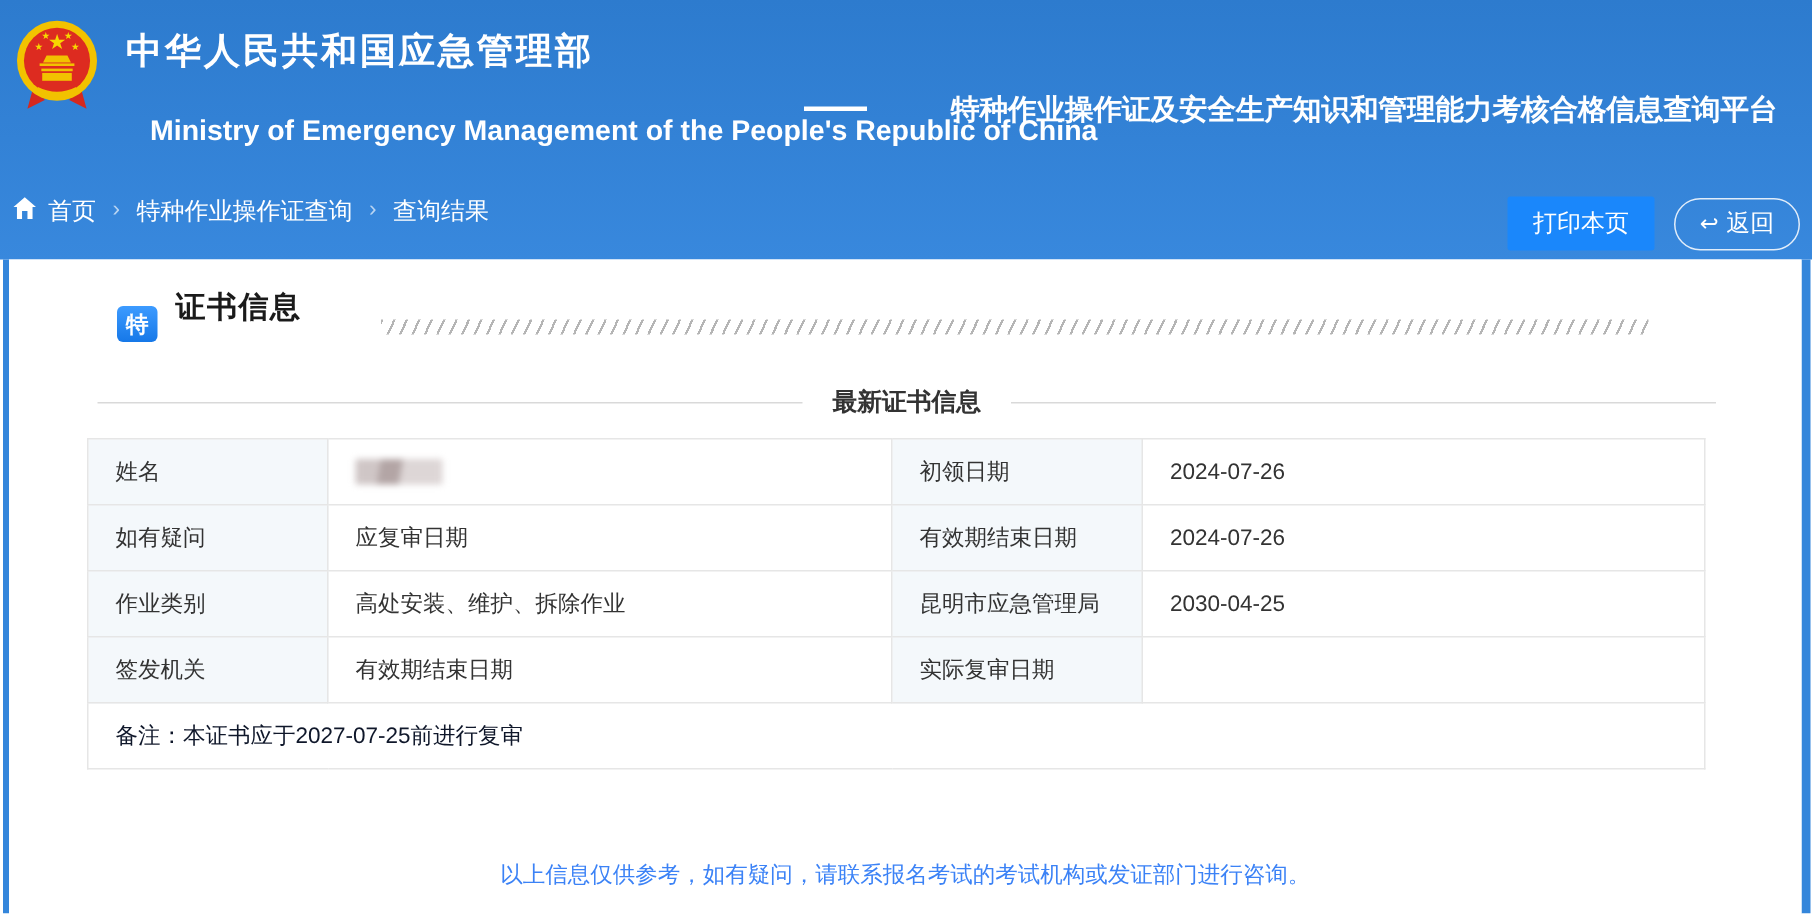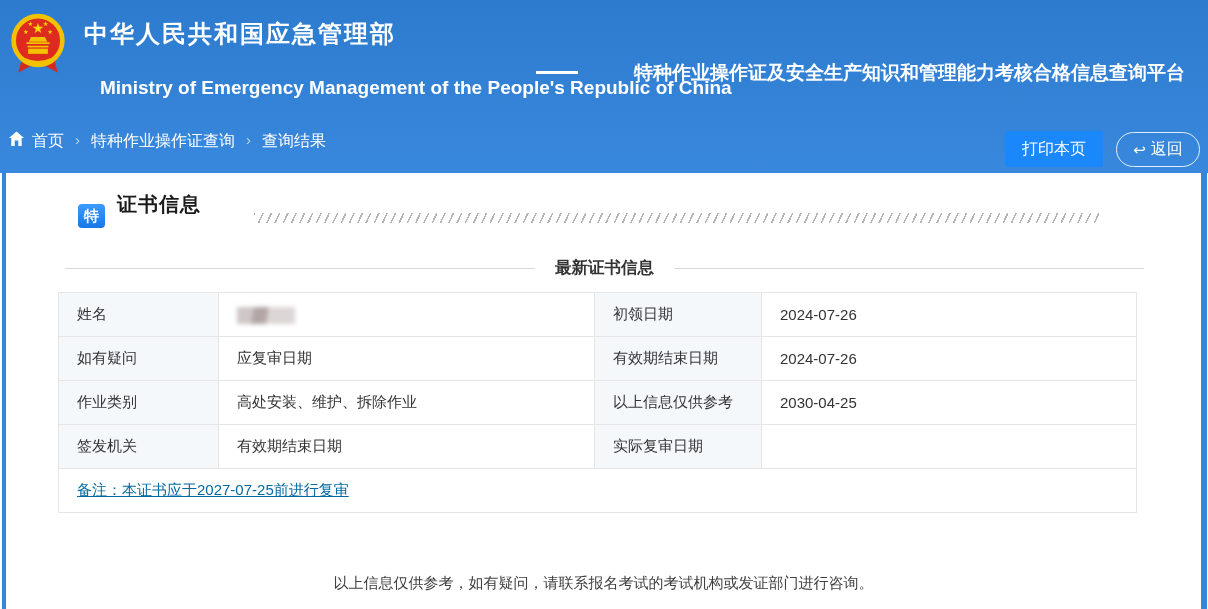--- a/index.html
+++ b/index.html
@@ -92,30 +92,30 @@
 
   table.cert {
     position:absolute; left:52px; top:119px; width:1079px;
     border-collapse:collapse; table-layout:fixed;
   }
   .cert td {
     border:1px solid #e6e6e6; height:44px; padding-left:18px;
     font-size:15px; color:#333; vertical-align:middle;
   }
   .cert td.lbl { background:#f4f8fb; }
-  .cert td.note-cell { color:#0369a1;text-decoration:underline; }
+  .cert td.note-cell { color:#0f172a; }
   .redacted {
     display:inline-block; width:58px; height:17px; vertical-align:middle;
     background:linear-gradient(100deg,#cfc6c6 0 28%,#b3a5a5 28% 52%,#ddd6d6 52% 100%);
     filter:blur(2px); border-radius:1px;
   }
 
   .footer-note {
     position:absolute; left:0; top:401px; width:100%;
-    text-align:center; font-size:15px; color:#404040;
+    text-align:center; font-size:15px; color:#3b82f6;
   }
 </style>
 </head>
 <body>
 
 <div class="site-header">
 
   <span class="emblem">
     <svg width="58" height="66" viewBox="0 0 100 112">
       <path d="M24 76 L16 105 L36 95 Z" fill="#d5281e"></path>
@@ -195,21 +195,21 @@
       </tr>
       <tr>
         <td class="lbl">如有疑问</td>
         <td class="val">应复审日期</td>
         <td class="lbl">有效期结束日期</td>
         <td class="val">2024-07-26</td>
       </tr>
       <tr>
         <td class="lbl">作业类别</td>
         <td class="val">高处安装、维护、拆除作业</td>
-        <td class="lbl">以上信息仅供参考</td>
+        <td class="lbl">昆明市应急管理局</td>
         <td class="val">2030-04-25</td>
       </tr>
       <tr>
         <td class="lbl">签发机关</td>
         <td class="val">有效期结束日期</td>
         <td class="lbl">实际复审日期</td>
         <td class="val"></td>
       </tr>
       <tr>
         <td class="note-cell" colspan="4">备注：本证书应于2027-07-25前进行复审</td>

